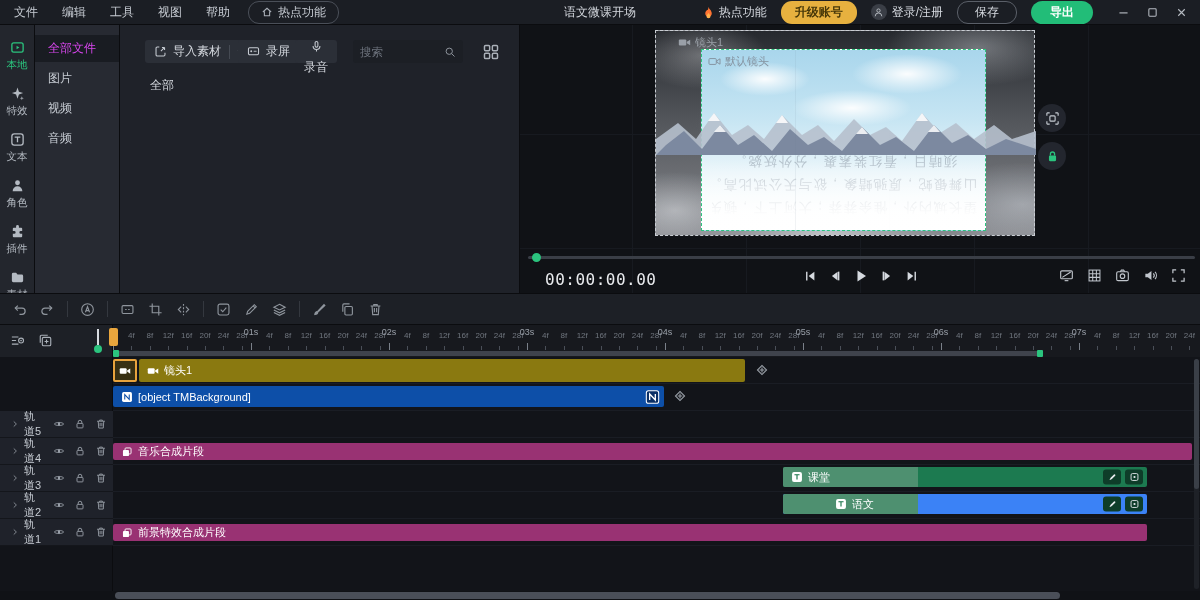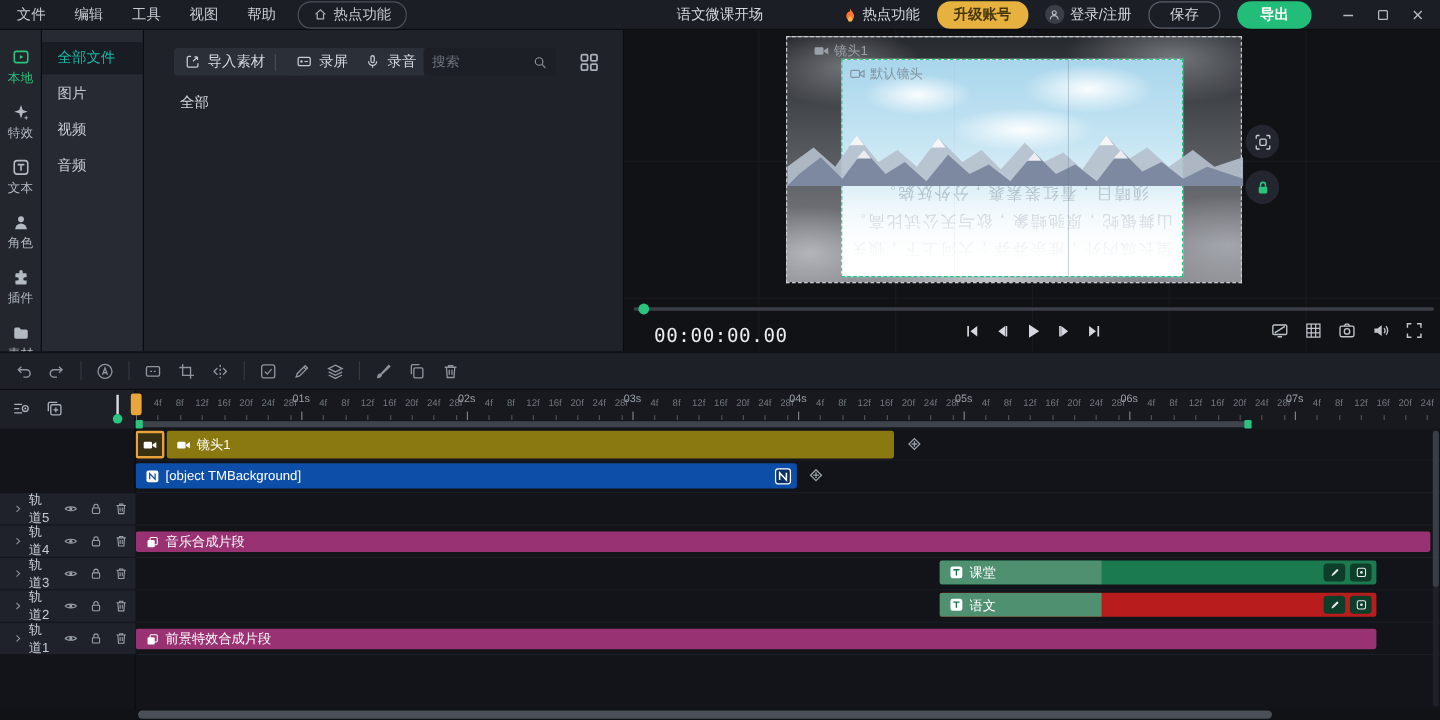--- a/index.html
+++ b/index.html
@@ -30,32 +30,32 @@
   
   .rail { position:absolute; left:0; top:25px; width:35px; height:268px; background:#23262d; border-right:1px solid #0b0c0f; display:flex; flex-direction:column; align-items:center; padding-top:8px; z-index:20; }
   .rail-item { width:35px; display:flex; flex-direction:column; align-items:center; gap:3px; padding:7px 0; color:#b4bac2; cursor:default; }
   .rail-item .icon { width:15px; height:15px; }
   .rail-item .lbl { font-size:10.5px; }
   .rail-item.active { color:#2bc47e; }
 
   
   .file-panel { position:absolute; left:35px; top:25px; width:85px; height:268px; background:#272a32; border-right:1px solid #0b0c0f; padding-top:10px; z-index:20; }
   .file-item { height:27px; line-height:27px; padding-left:13px; color:#c6cbd2; cursor:default; margin-bottom:3px; }
-  .file-item.active { background:#191c22; color:#14b8a6; }
+  .file-item.active { background:#191c22; color:#d946ef; }
 
   
   .media-panel { position:absolute; left:120px; top:25px; width:400px; height:268px; background:#1f2229; border-right:1px solid #0b0c0f; z-index:10; }
   .media-toolbar { position:absolute; left:0; top:15px; width:100%; height:24px; }
   .mbtn { position:absolute; top:0; height:23px; background:#2b2f37; border-radius:3px; display:flex; align-items:center; gap:6px; padding:0 9px; color:#d5d9df; }
   .mbtn .icon { width:13px; height:13px; color:#c6cbd2; }
   .mbtn.import { left:25px; }
   .mbtn.import .divline { width:1px; height:14px; background:#454a53; margin-left:2px; }
   .mbtn.import .icon.chev { width:10px; height:10px; }
   .mbtn.screen { left:118px; }
-  .mbtn.audio { left:175px; }
+  .mbtn.audio { left:175px;flex-direction:column; }
   .m-search { position:absolute; left:233px; top:0; width:110px; height:23px; background:#1c1f25; border-radius:3px; display:flex; align-items:center; padding:0 7px; }
   .m-search input { flex:1; background:transparent; border:none; outline:none; color:#9aa0a9; font-size:11.5px; width:70px; font-family:inherit; }
   .m-search input::placeholder { color:#6d737d; }
   .m-search .icon { width:12px; height:12px; color:#8f959d; }
   .m-grid-btn { position:absolute; left:362px; top:3px; width:18px; height:18px; color:#aab0b8; }
   .m-filter { position:absolute; left:30px; top:52px; color:#d5d9df; }
   .empty-state { position:absolute; left:0; top:95px; width:100%; display:flex; flex-direction:column; align-items:center; gap:14px; }
   .empty-hint { color:#c6cbd2; font-size:12.5px; }
 
   
@@ -768,21 +768,21 @@
               <span class="cbtn">
                 <span class="icon">
                   <svg viewBox="0 0 16 16" fill="none" stroke="#e9ecef" stroke-width="1.3">
                     <rect x="3" y="3" width="10" height="10" rx="2"></rect>
                     <circle cx="8" cy="8" r="1.6" fill="#e9ecef" stroke="none"></circle>
                   </svg>
                 </span>
               </span>
             </div>
           </div>
-          <div class="clip" style="left: 783px; top: 137px; width: 364px; height: 20px; background: #b91c1c;">
+          <div class="clip" style="left: 783px; top: 137px; width: 364px; height: 20px; background: #3b82f6; padding-left: 44px;">
             <div class="light-sec" style="width: 135px; background: rgb(78, 144, 112);"></div>
             <span class="icon" style="position: relative; z-index: 2;">
               <svg viewBox="0 0 16 16">
                 <rect x="1.4" y="1.4" width="13.2" height="13.2" rx="2.6" fill="#fff"></rect>
                 <path d="M4.6 5h6.8M8 5v6.4" stroke="#157347" stroke-width="1.5" fill="none"></path>
               </svg>
             </span>
             <span class="clabel">语文</span>
             <div class="cbtns">
               <span class="cbtn">

